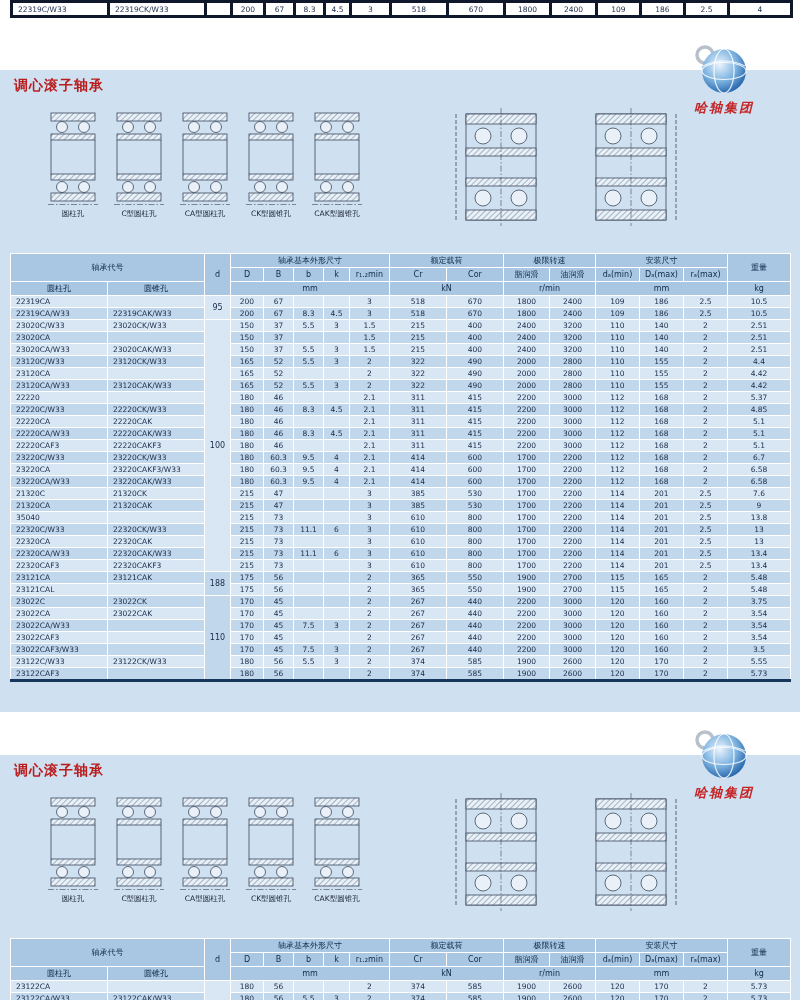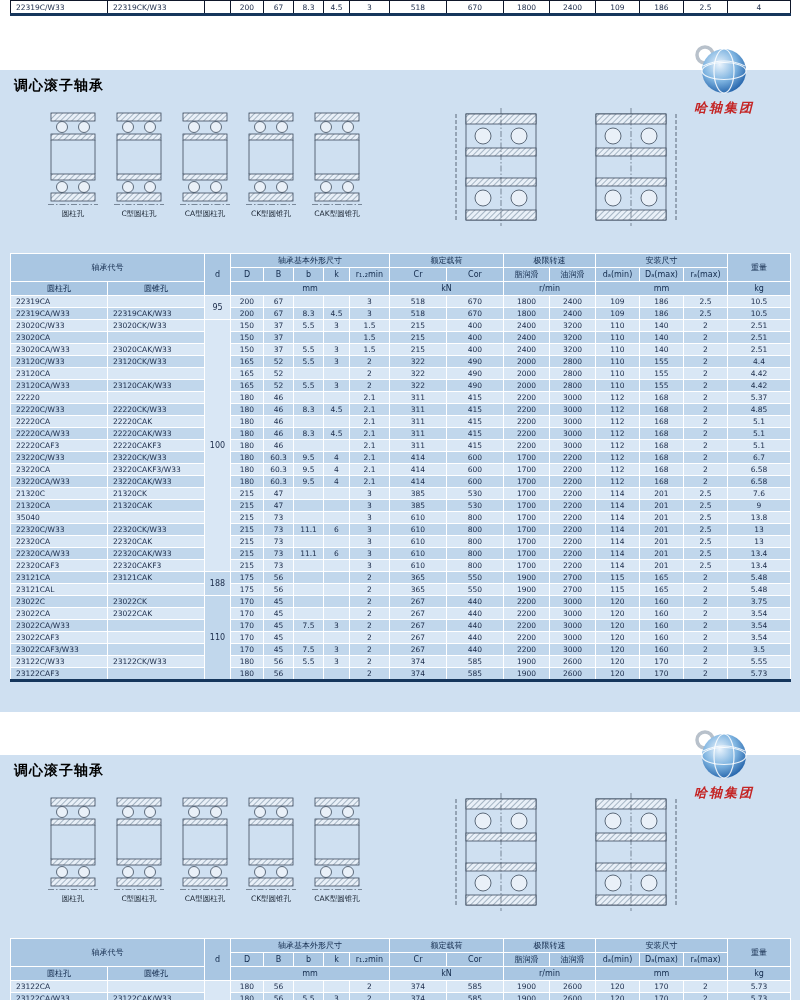--- a/index.html
+++ b/index.html
@@ -2,29 +2,29 @@
 <html><head>
 <meta charset="utf-8">
 <style>
   html,body{margin:0;padding:0;background:#fff;}
   .page{position:relative;width:800px;height:1000px;background:#ffffff;overflow:hidden;
         font-family:"DejaVu Sans","Liberation Sans",sans-serif;color:#1a2a48;}
 
   
   .toptable{position:absolute;left:10px;top:0;width:780px;border-collapse:collapse;table-layout:fixed;
             border-bottom:3px solid #16365c;}
-  .toptable td{background:#ffffff;border:1px solid #0f172a;font-size:7.5px;height:12px;line-height:11px;
+  .toptable td{background:#ffffff;border:3px solid #0f172a;font-size:7.5px;height:12px;line-height:11px;
                padding:0 2px;text-align:center;white-space:nowrap;overflow:hidden;}
   .toptable td.cname{text-align:left;padding-left:5px;}
 
   
   .section{position:absolute;left:0;width:800px;background:#cfe0f1;}
   #sec1{top:70px;height:642px;}
   #sec2{top:755px;height:245px;}
-  .sec-title{position:absolute;left:14px;top:7px;font-size:14px;font-weight:bold;color:#000000;letter-spacing:1px;}
+  .sec-title{position:absolute;left:14px;top:7px;font-size:14px;font-weight:bold;color:#b91c1c;letter-spacing:1px;}
 
   .logo{position:absolute;right:16px;top:-28px;width:90px;text-align:left;}
   .logo-text{color:#c42424;font-size:13px;font-weight:bold;font-style:italic;letter-spacing:2px;margin-top:-3px;}
 
   .diagrams{position:absolute;left:48px;top:40px;display:flex;gap:16px;align-items:flex-end;}
   .diag{display:flex;flex-direction:column;align-items:center;}
   .diag-label{font-size:7.5px;margin-top:3px;white-space:nowrap;color:#16202e;}
 
   .drawings{position:absolute;left:446px;top:38px;display:flex;gap:20px;}
 

